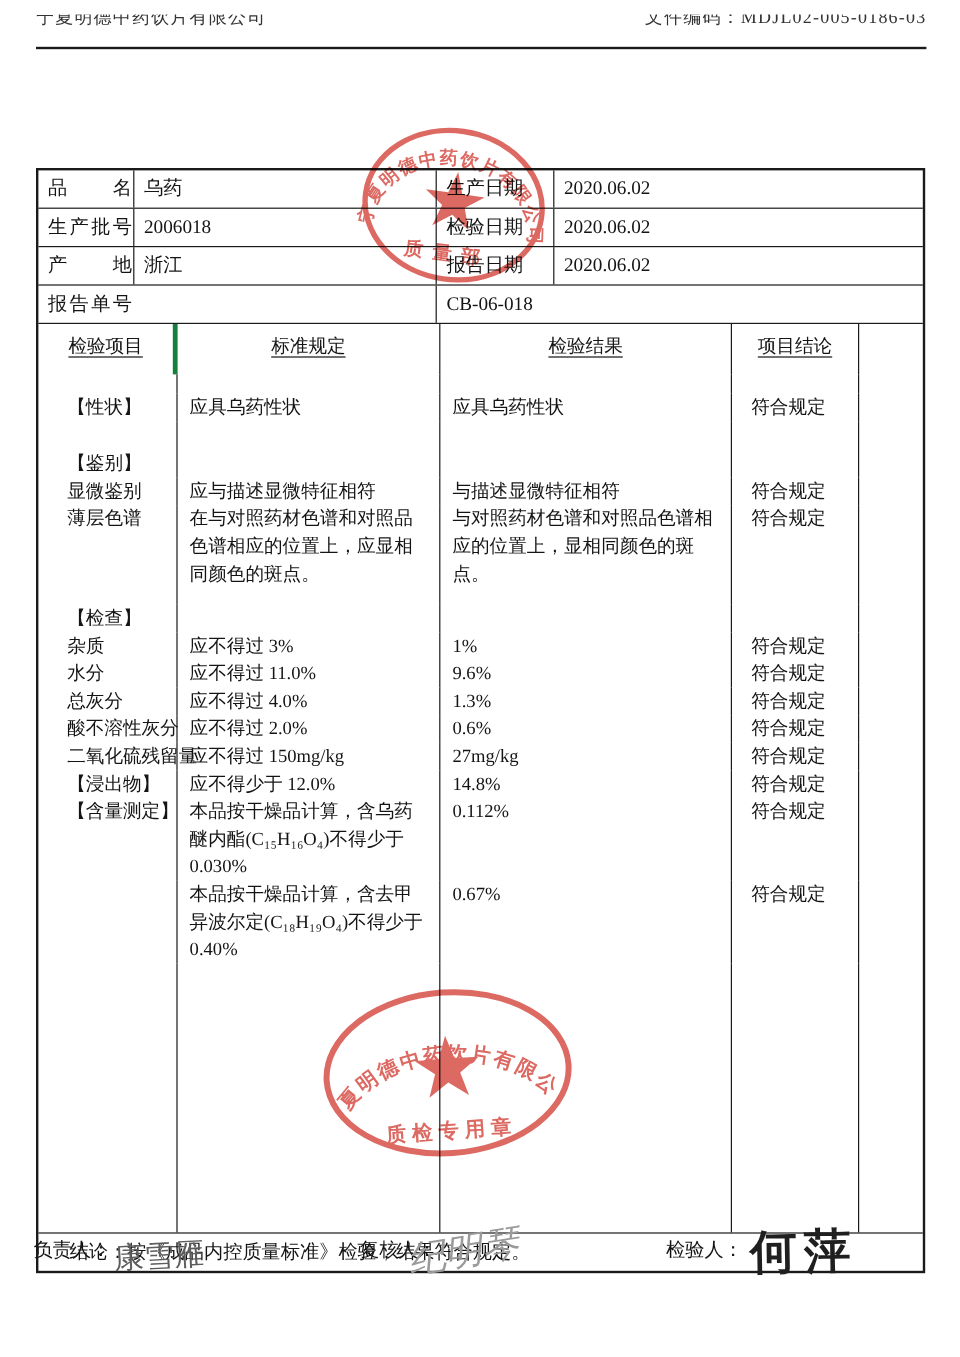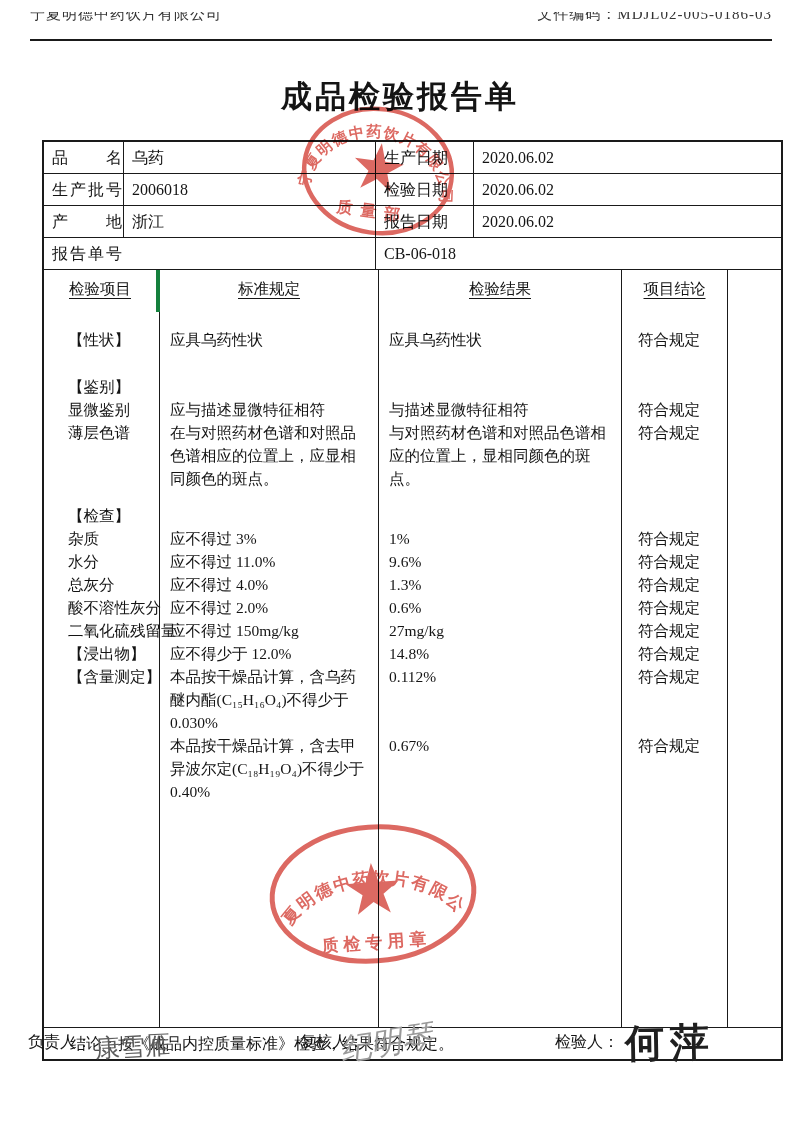--- a/index.html
+++ b/index.html
@@ -12,21 +12,21 @@
   
   .runhead{position:absolute;top:12px;left:30px;right:28px;height:24px;overflow:hidden;}
   .runhead .inner{margin-top:-7px;display:flex;justify-content:space-between;
     font-size:15px;color:#333;letter-spacing:1px;}
   .headrule{position:absolute;top:39px;left:30px;width:742px;height:2px;background:#1a1a1a;}
   
   .title{position:absolute;top:76px;left:0;width:100%;text-align:center;
     font-size:31px;font-weight:bold;letter-spacing:3px;}
   
   .doctable{position:absolute;top:140px;left:30px;width:741px;
-    border:2px solid #1a1a1a;box-sizing:border-box;font-size:15.5px;margin-left:12px;}
+    border:2px solid #1a1a1a;box-sizing:border-box;font-size:15.5px;}
   
   .inforow{display:grid;grid-template-columns:80px 252px 98px 1fr;height:31px;line-height:31px;
     border-bottom:1px solid #1a1a1a;}
   .inforow.last{grid-template-columns:332px 1fr;}
   .ic{border-right:1px solid #1a1a1a;padding-left:8px;white-space:nowrap;overflow:hidden;font-size:16px;}
   .ic.noline{border-right:none;}
   .jlabel{display:inline-block;width:70px;text-align:justify;text-align-last:justify;}
   
   .maingrid{display:grid;grid-template-columns:116px 219px 243px 106px 1fr;}
   .trow{display:contents;}
@@ -58,21 +58,20 @@
 <div class="page">
 
   <div class="runhead">
     <div class="inner">
       <span>宁夏明德中药饮片有限公司</span>
       <span>文件编码：MDJL02-005-0186-03</span>
     </div>
   </div>
   <div class="headrule"></div>
 
-  <div class="title">成品检验报告单</div>
 
   <div class="doctable">
 
     <div class="inforow">
       <div class="ic"><span class="jlabel">品名</span></div>
       <div class="ic">乌药</div>
       <div class="ic">生产日期</div>
       <div class="ic noline">2020.06.02</div>
     </div>
     <div class="inforow">

